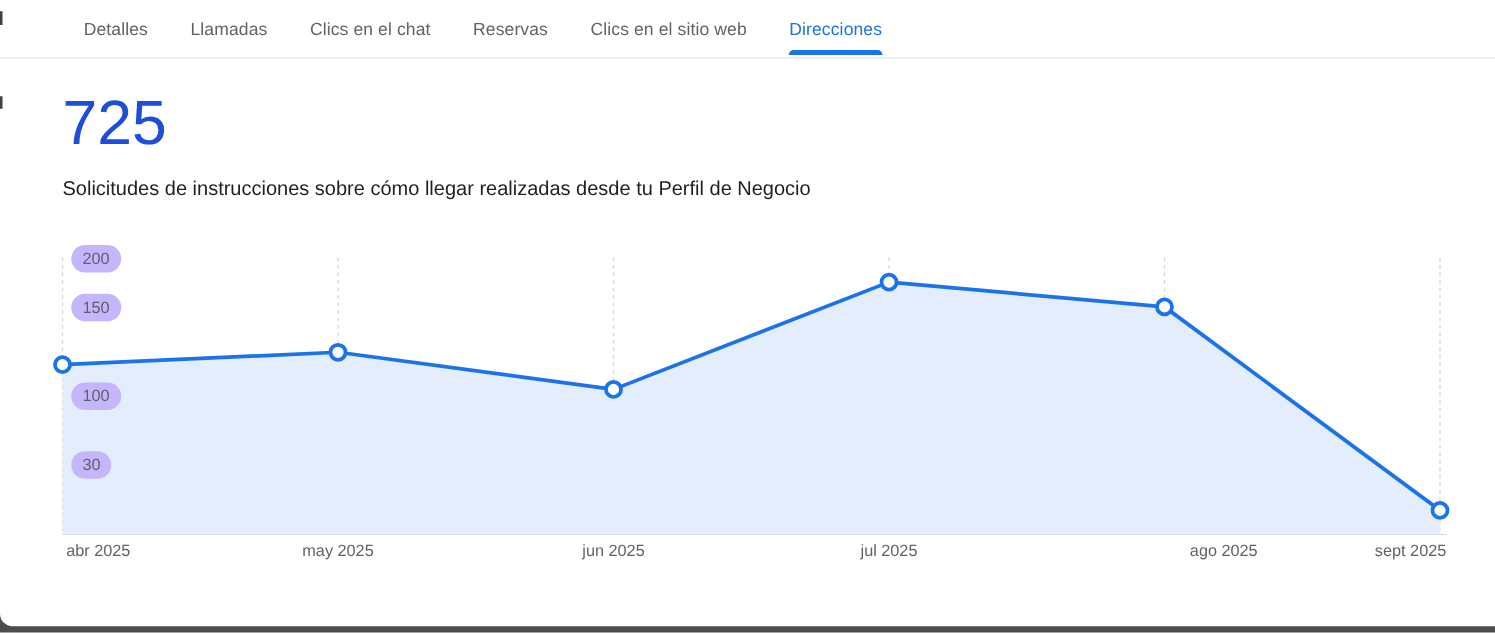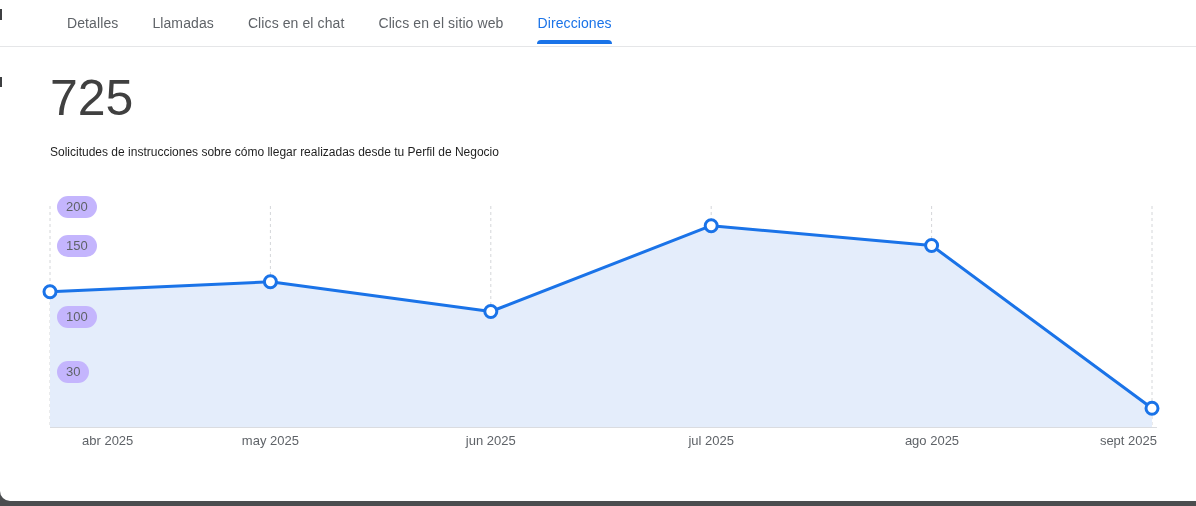--- a/index.html
+++ b/index.html
@@ -56,27 +56,27 @@
   }
   .tab.active .indicator { display: block; }
   
   .metric-value {
     position: absolute;
     left: 50px;
     top: 72px;
     font-size: 50px;
     line-height: 52px;
     font-weight: 400;
-    color: #404040;
+    color: #1d4ed8;
   }
   .metric-desc {
     position: absolute;
     left: 50px;
     top: 142px;
-    font-size: 12px;
+    font-size: 16px;
     line-height: 20px;
     font-weight: 400;
     color: #1f1f1f;
   }
   
   .chart-svg { position: absolute; left: 0; top: 0; }
   .ytick-pill {
     position: absolute;
     left: 57px;
     height: 22px;
@@ -124,20 +124,23 @@
         <div class="tab">
           <span>Detalles</span>
         </div>
         <div class="tab">
           <span>Llamadas</span>
         </div>
         <div class="tab">
           <span>Clics en el chat</span>
         </div>
         <div class="tab">
+          <span>Reservas</span>
+        </div>
+        <div class="tab">
           <span>Clics en el sitio web</span>
         </div>
         <div class="tab active">
           <span>Direcciones</span>
           <span class="indicator"></span>
         </div>
       </div>
 
     <div class="metric-value">725</div>
     <div class="metric-desc">Solicitudes de instrucciones sobre cómo llegar realizadas desde tu Perfil de Negocio</div>
@@ -160,25 +163,25 @@
           <circle cx="931.6" cy="245.5" r="6" fill="#ffffff" stroke="#1a73e8" stroke-width="3"></circle>
           <circle cx="1152" cy="408.3" r="6" fill="#ffffff" stroke="#1a73e8" stroke-width="3"></circle>
         </svg>
       <div id="yticks">
           <div class="ytick-pill" style="top: 196px;">200</div>
           <div class="ytick-pill" style="top: 235px;">150</div>
           <div class="ytick-pill" style="top: 306px;">100</div>
           <div class="ytick-pill" style="top: 361px;">30</div>
         </div>
       <div id="xlabels">
-          <div class="xlabel" style="left: 53px; margin-left: 29px;">abr 2025</div>
+          <div class="xlabel" style="left: 53px;">abr 2025</div>
           <div class="xlabel" style="left: 270.4px; transform: translateX(-50%);">may 2025</div>
           <div class="xlabel" style="left: 490.8px; transform: translateX(-50%);">jun 2025</div>
           <div class="xlabel" style="left: 711.2px; transform: translateX(-50%);">jul 2025</div>
-          <div class="xlabel" style="left: 932px; transform: translateX(-50%); text-align: right;">ago 2025</div>
+          <div class="xlabel" style="left: 979px; transform: translateX(-50%); text-align: right;">ago 2025</div>
           <div class="xlabel" style="left: 1157px; transform: translateX(-100%);">sept 2025</div>
         </div>
     </div>
   </div>
 
   <div class="edge-artifact" style="top:9px;height:11px;"></div>
   <div class="edge-artifact" style="top:77px;height:10px;"></div>
 </div>
 
 </body></html>

